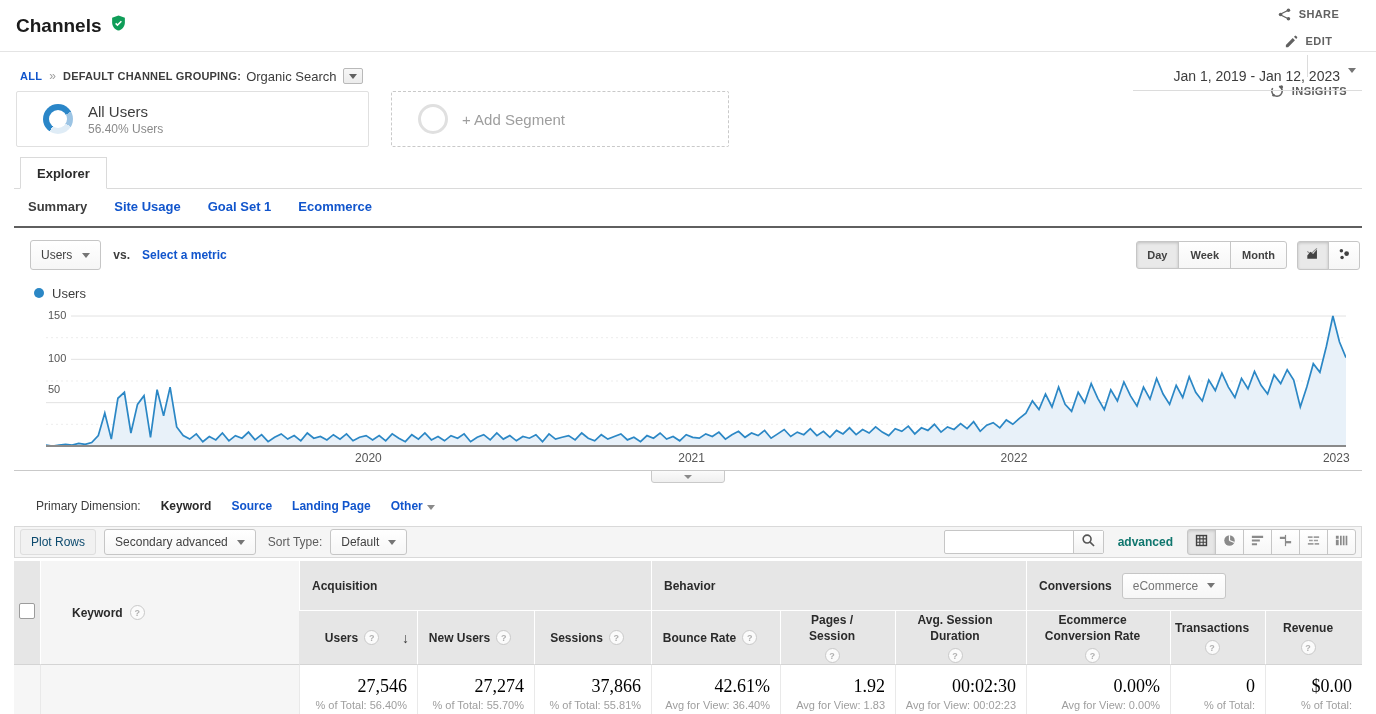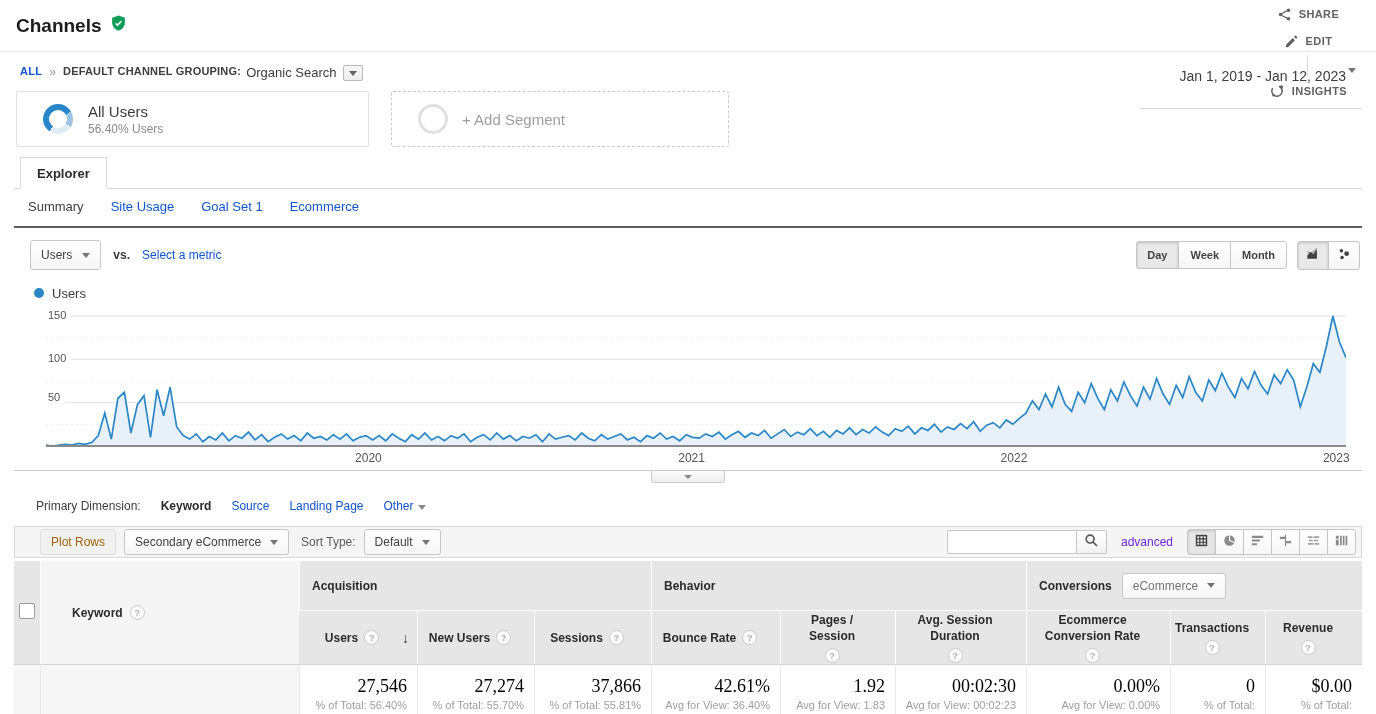--- a/index.html
+++ b/index.html
@@ -1,40 +1,40 @@
 <!DOCTYPE html>
 <html><head>
 <meta charset="utf-8">
 <style>
   html,body{margin:0;padding:0;}
   body{width:1376px;height:714px;overflow:hidden;background:#fff;
        font-family:"Liberation Sans",sans-serif;color:#424242;-webkit-font-smoothing:antialiased;}
   button{font-family:"Liberation Sans",sans-serif;cursor:pointer;}
-  a{cursor:pointer;text-decoration:none;}
+  a{cursor:pointer;text-decoration:none;font-weight:bold;}
   .caret{display:inline-block;width:0;height:0;border-left:4px solid transparent;border-right:4px solid transparent;border-top:5px solid #757575;}
 
   
   .topbar{height:52px;display:flex;align-items:center;padding:0 16px;border-bottom:1px solid #e4e4e4;box-sizing:border-box;}
   .title-wrap{display:flex;align-items:center;gap:8px;}
   .page-title{font-size:19px;font-weight:bold;color:#1b1b1b;margin:0;}
   .hactions{margin-left:auto;display:flex;align-items:center;flex-direction:column;}
   .hact{display:flex;align-items:center;gap:7px;background:none;border:none;padding:6px 13px;color:#616161;font-size:11px;font-weight:bold;letter-spacing:.4px;}
   .hact svg{display:block;}
   .vdiv{width:1px;height:22px;background:#dcdcdc;margin:0 8px;}
 
   
   .report{position:relative;padding:0 14px;box-sizing:border-box;}
-  .crumb-row{padding:13px 0 0 6px;height:22px;display:flex;font-size:11px;}
+  .crumb-row{padding:13px 0 0 6px;height:22px;display:flex;align-items:center;font-size:11px;}
   .crumb-all{color:#15c;font-weight:bold;letter-spacing:.3px;}
   .crumb-sep{color:#9e9e9e;margin:0 7px;font-size:12px;}
   .crumb-label{font-weight:bold;color:#3d3d3d;letter-spacing:.2px;}
   .crumb-value{font-size:13px;color:#3d3d3d;margin-left:5px;}
   .mini-dd{margin-left:7px;width:20px;height:16px;border:1px solid #b9b9b9;border-radius:2px;background:linear-gradient(#f7f7f7,#ececec);display:inline-flex;align-items:center;justify-content:center;padding:0;}
   .mini-dd .caret{border-top-color:#616161;border-left-width:4px;border-right-width:4px;}
-  .daterange{position:absolute;top:14px;right:14px;font-size:14px;color:#3d3d3d;display:flex;align-items:flex-start;gap:2px;padding:2px 6px 24px 40px;border-bottom:1px solid #dcdcdc;cursor:pointer;}
+  .daterange{position:absolute;top:14px;right:14px;font-size:14px;color:#3d3d3d;display:flex;align-items:flex-start;gap:8px;padding:2px 6px 6px 40px;border-bottom:1px solid #dcdcdc;cursor:pointer;}
 
   
   .segments{display:flex;gap:22px;margin:4px 0 0 2px;}
   .seg-card{width:353px;height:56px;border:1px solid #e0e0e0;border-radius:2px;display:flex;align-items:center;padding-left:26px;box-sizing:border-box;background:#fff;}
   .seg-card.dashed{border:1px dashed #c9c9c9;width:338px;cursor:pointer;}
   .donut{width:30px;height:30px;border-radius:50%;background:conic-gradient(from 215deg,#2a86c8 0 57%,#9cc4e4 57% 74%,#dfecf6 74% 100%);position:relative;}
   .donut::after{content:"";position:absolute;left:6px;top:6px;width:18px;height:18px;border-radius:50%;background:#fff;}
   .seg-text{margin-left:15px;}
   .seg-title{font-size:15px;color:#3d3d3d;}
   .seg-sub{font-size:12px;color:#8a8a8a;margin-top:2px;}
@@ -79,27 +79,27 @@
   
   .primary-dim{margin:14px 0 12px 22px;display:flex;align-items:center;gap:20px;font-size:12px;height:16px;}
   .pd-label{color:#3d3d3d;}
   .pd-opt{color:#15c;}
   .pd-opt.active{color:#2b2b2b;font-weight:bold;cursor:default;}
   .pd-opt .caret{border-top-color:#8a8a8a;margin-left:4px;}
 
   
   .ttoolbar{margin-top:9px;height:32px;background:#f5f5f5;border:1px solid #d9d9d9;display:flex;align-items:center;padding:0 5px;box-sizing:border-box;}
   .tt-btn{font-size:12px;color:#424242;border:1px solid #c6c6c6;border-radius:3px;background:linear-gradient(#fff,#f6f6f6);padding:5px 10px;display:inline-flex;align-items:center;gap:9px;}
-  .tt-btn.disabled{color:#a16207;background:#f1f1f1;border-color:#dedede;cursor:default;margin-left:20px;}
+  .tt-btn.disabled{color:#0c4a6e;background:#f1f1f1;border-color:#dedede;cursor:default;}
   .tt-label{font-size:12px;color:#5c5c5c;margin:0 8px 0 12px;}
   .spacer{flex:1;}
   .search-wrap{display:flex;align-items:center;background:#fff;border:1px solid #c6c6c6;border-radius:2px;height:24px;box-sizing:border-box;}
   .search-wrap input{width:116px;border:none;outline:none;font-size:12px;padding:2px 6px;background:transparent;}
   .search-btn{width:30px;height:22px;border:none;border-left:1px solid #c6c6c6;background:linear-gradient(#fff,#f2f2f2);display:flex;align-items:center;justify-content:center;}
-  .advanced{font-size:12px;color:#6d28d9;margin:12px 14px;}
+  .advanced{font-size:12px;color:#0f766e;margin:12px 14px;}
   .vbtn{width:29px;height:26px;border:1px solid #c6c6c6;margin-left:-1px;background:linear-gradient(#fff,#f6f6f6);display:inline-flex;align-items:center;justify-content:center;padding:0;}
   .vbtn:first-child{border-radius:3px 0 0 3px;margin-left:0;}
   .vbtn:last-child{border-radius:0 3px 3px 0;}
   .vbtn.active{background:#e6e6e6;box-shadow:inset 0 1px 3px rgba(0,0,0,.15);}
 
   
   .gatable{margin-top:3px;border-collapse:separate;border-spacing:0;table-layout:fixed;width:1348px;font-size:12px;}
   .gatable td{box-sizing:border-box;}
   .hrow td{background:#e6e6e6;border-left:1px solid #fff;vertical-align:middle;}
   .hrow td:first-child{border-left:none;}
@@ -260,21 +260,21 @@
         <line x1="0" x2="1300" y1="119.33333333333333" y2="119.33333333333333" stroke="#ededed" stroke-dasharray="2,3"></line>
         <line x1="0" x2="1300" y1="76" y2="76" stroke="#ededed" stroke-dasharray="2,3"></line>
         <line x1="0" x2="1300" y1="32.66666666666666" y2="32.66666666666666" stroke="#ededed" stroke-dasharray="2,3"></line>
         <line x1="0" x2="1300" y1="97.66666666666666" y2="97.66666666666666" stroke="#e2e2e2"></line>
         <line x1="0" x2="1300" y1="54.33333333333333" y2="54.33333333333333" stroke="#e2e2e2"></line>
         <line x1="0" x2="1300" y1="11" y2="11" stroke="#e2e2e2"></line>
         <path d="M0 141 L0.0 140.1 L6.5 141.0 L13.1 140.1 L19.6 139.3 L26.1 140.1 L32.7 138.4 L39.2 139.3 L45.7 137.5 L52.3 130.6 L58.8 108.1 L65.3 134.1 L71.9 93.3 L78.4 87.3 L84.9 128.0 L91.5 99.4 L98.0 90.7 L104.5 132.3 L111.1 84.7 L117.6 110.7 L124.1 82.1 L130.7 121.9 L137.2 130.6 L143.7 134.1 L150.3 128.9 L156.8 136.7 L163.3 131.5 L169.8 134.9 L176.4 128.0 L182.9 135.8 L189.4 130.6 L196.0 133.2 L202.5 127.1 L209.0 134.9 L215.6 129.7 L222.1 136.7 L228.6 132.3 L235.2 128.9 L241.7 134.1 L248.2 130.6 L254.8 135.8 L261.3 128.0 L267.8 133.2 L274.4 131.5 L280.9 134.9 L287.4 129.7 L294.0 134.1 L300.5 128.9 L307.0 135.8 L313.6 132.3 L320.1 130.6 L326.6 134.9 L333.2 130.6 L339.7 135.8 L346.2 128.9 L352.8 133.2 L359.3 136.7 L365.8 129.7 L372.4 134.1 L378.9 128.0 L385.4 134.9 L392.0 131.5 L398.5 135.8 L405.0 130.6 L411.6 133.2 L418.1 128.9 L424.6 136.7 L431.2 132.3 L437.7 129.7 L444.2 134.9 L450.8 128.0 L457.3 134.1 L463.8 130.6 L470.4 135.8 L476.9 131.5 L483.4 133.2 L489.9 129.7 L496.5 136.7 L503.0 128.9 L509.5 134.1 L516.1 132.3 L522.6 130.6 L529.1 134.9 L535.7 128.0 L542.2 133.2 L548.7 135.8 L555.3 129.7 L561.8 134.1 L568.3 131.5 L574.9 128.9 L581.4 134.9 L587.9 132.3 L594.5 136.7 L601.0 130.6 L607.5 133.2 L614.1 128.0 L620.6 134.1 L627.1 131.5 L633.7 135.8 L640.2 129.7 L646.7 132.3 L653.3 133.2 L659.8 128.9 L666.3 131.5 L672.9 127.1 L679.4 134.1 L685.9 129.7 L692.5 126.3 L699.0 132.3 L705.5 128.0 L712.1 130.6 L718.6 125.4 L725.1 133.2 L731.7 128.9 L738.2 124.5 L744.7 131.5 L751.3 127.1 L757.8 129.7 L764.3 123.7 L770.9 130.6 L777.4 126.3 L783.9 132.3 L790.5 125.4 L797.0 128.9 L803.5 122.8 L810.1 129.7 L816.6 124.5 L823.1 128.0 L829.6 121.9 L836.2 127.1 L842.7 130.6 L849.2 123.7 L855.8 126.3 L862.3 121.1 L868.8 128.9 L875.4 122.8 L881.9 125.4 L888.4 119.3 L895.0 127.1 L901.5 121.9 L908.0 124.5 L914.6 118.5 L921.1 123.7 L927.6 116.7 L934.2 126.3 L940.7 120.2 L947.2 117.6 L953.8 122.8 L960.3 115.0 L966.8 119.3 L973.4 113.3 L979.9 108.1 L986.4 95.9 L993.0 104.6 L999.5 89.0 L1006.0 102.0 L1012.6 82.1 L1019.1 99.4 L1025.6 106.3 L1032.2 87.3 L1038.7 97.7 L1045.2 78.6 L1051.8 93.3 L1058.3 104.6 L1064.8 84.7 L1071.4 95.9 L1077.9 76.9 L1084.4 90.7 L1091.0 101.1 L1097.5 82.1 L1104.0 94.2 L1110.6 73.4 L1117.1 89.0 L1123.6 99.4 L1130.2 80.3 L1136.7 92.5 L1143.2 71.7 L1149.7 87.3 L1156.3 95.9 L1162.8 75.1 L1169.3 85.5 L1175.9 68.2 L1182.4 82.1 L1188.9 92.5 L1195.5 73.4 L1202.0 83.8 L1208.5 66.5 L1215.1 80.3 L1221.6 89.0 L1228.1 69.9 L1234.7 78.6 L1241.2 64.7 L1247.7 75.1 L1254.3 102.0 L1260.8 82.1 L1267.3 58.7 L1273.9 67.3 L1280.4 41.3 L1286.9 11.0 L1293.5 37.0 L1300.0 52.6 L1300 141 Z" fill="#e8f1f9"></path>
         <polyline points="0.0,140.1 6.5,141.0 13.1,140.1 19.6,139.3 26.1,140.1 32.7,138.4 39.2,139.3 45.7,137.5 52.3,130.6 58.8,108.1 65.3,134.1 71.9,93.3 78.4,87.3 84.9,128.0 91.5,99.4 98.0,90.7 104.5,132.3 111.1,84.7 117.6,110.7 124.1,82.1 130.7,121.9 137.2,130.6 143.7,134.1 150.3,128.9 156.8,136.7 163.3,131.5 169.8,134.9 176.4,128.0 182.9,135.8 189.4,130.6 196.0,133.2 202.5,127.1 209.0,134.9 215.6,129.7 222.1,136.7 228.6,132.3 235.2,128.9 241.7,134.1 248.2,130.6 254.8,135.8 261.3,128.0 267.8,133.2 274.4,131.5 280.9,134.9 287.4,129.7 294.0,134.1 300.5,128.9 307.0,135.8 313.6,132.3 320.1,130.6 326.6,134.9 333.2,130.6 339.7,135.8 346.2,128.9 352.8,133.2 359.3,136.7 365.8,129.7 372.4,134.1 378.9,128.0 385.4,134.9 392.0,131.5 398.5,135.8 405.0,130.6 411.6,133.2 418.1,128.9 424.6,136.7 431.2,132.3 437.7,129.7 444.2,134.9 450.8,128.0 457.3,134.1 463.8,130.6 470.4,135.8 476.9,131.5 483.4,133.2 489.9,129.7 496.5,136.7 503.0,128.9 509.5,134.1 516.1,132.3 522.6,130.6 529.1,134.9 535.7,128.0 542.2,133.2 548.7,135.8 555.3,129.7 561.8,134.1 568.3,131.5 574.9,128.9 581.4,134.9 587.9,132.3 594.5,136.7 601.0,130.6 607.5,133.2 614.1,128.0 620.6,134.1 627.1,131.5 633.7,135.8 640.2,129.7 646.7,132.3 653.3,133.2 659.8,128.9 666.3,131.5 672.9,127.1 679.4,134.1 685.9,129.7 692.5,126.3 699.0,132.3 705.5,128.0 712.1,130.6 718.6,125.4 725.1,133.2 731.7,128.9 738.2,124.5 744.7,131.5 751.3,127.1 757.8,129.7 764.3,123.7 770.9,130.6 777.4,126.3 783.9,132.3 790.5,125.4 797.0,128.9 803.5,122.8 810.1,129.7 816.6,124.5 823.1,128.0 829.6,121.9 836.2,127.1 842.7,130.6 849.2,123.7 855.8,126.3 862.3,121.1 868.8,128.9 875.4,122.8 881.9,125.4 888.4,119.3 895.0,127.1 901.5,121.9 908.0,124.5 914.6,118.5 921.1,123.7 927.6,116.7 934.2,126.3 940.7,120.2 947.2,117.6 953.8,122.8 960.3,115.0 966.8,119.3 973.4,113.3 979.9,108.1 986.4,95.9 993.0,104.6 999.5,89.0 1006.0,102.0 1012.6,82.1 1019.1,99.4 1025.6,106.3 1032.2,87.3 1038.7,97.7 1045.2,78.6 1051.8,93.3 1058.3,104.6 1064.8,84.7 1071.4,95.9 1077.9,76.9 1084.4,90.7 1091.0,101.1 1097.5,82.1 1104.0,94.2 1110.6,73.4 1117.1,89.0 1123.6,99.4 1130.2,80.3 1136.7,92.5 1143.2,71.7 1149.7,87.3 1156.3,95.9 1162.8,75.1 1169.3,85.5 1175.9,68.2 1182.4,82.1 1188.9,92.5 1195.5,73.4 1202.0,83.8 1208.5,66.5 1215.1,80.3 1221.6,89.0 1228.1,69.9 1234.7,78.6 1241.2,64.7 1247.7,75.1 1254.3,102.0 1260.8,82.1 1267.3,58.7 1273.9,67.3 1280.4,41.3 1286.9,11.0 1293.5,37.0 1300.0,52.6" fill="none" stroke="#2b87c5" stroke-width="1.7"></polyline>
         <line x1="0" x2="1300" y1="141" y2="141" stroke="#8a8a8a" stroke-width="2"></line>
       </svg>
-  <span class="ylabel" style="top: 86px;">50</span>
+  <span class="ylabel" style="top: 78px;">50</span>
       <span class="ylabel" style="top: 47.3333px;">100</span>
       <span class="ylabel" style="top: 4px;">150</span>
     </div>
   <div class="xlabels" id="xlabels">
       <span class="xlabel" style="left: 354.4px;">2020</span>
       <span class="xlabel" style="left: 677.58px;">2021</span>
       <span class="xlabel" style="left: 999.98px;">2022</span>
       <span class="xlabel" style="left: 1322.25px;">2023</span>
     </div>
 
@@ -290,21 +290,21 @@
   <a class="pd-opt active">Keyword</a>
       <a class="pd-opt">Source</a>
       <a class="pd-opt">Landing Page</a>
       <a class="pd-opt">Other<span class="caret"></span></a>
     </div>
 
   <div class="ttoolbar">
     <button class="tt-btn disabled">Plot Rows</button>
     <span style="width:8px"></span>
     <button class="tt-btn">
-      <span>Secondary eCommerce</span>
+      <span>Secondary advanced</span>
       <span class="caret"></span>
     </button>
     <span class="tt-label">Sort Type:</span>
     <button class="tt-btn">
       <span>Default</span>
       <span class="caret"></span>
     </button>
     <div class="spacer"></div>
     <div class="search-wrap">
       <input placeholder="" style="">

